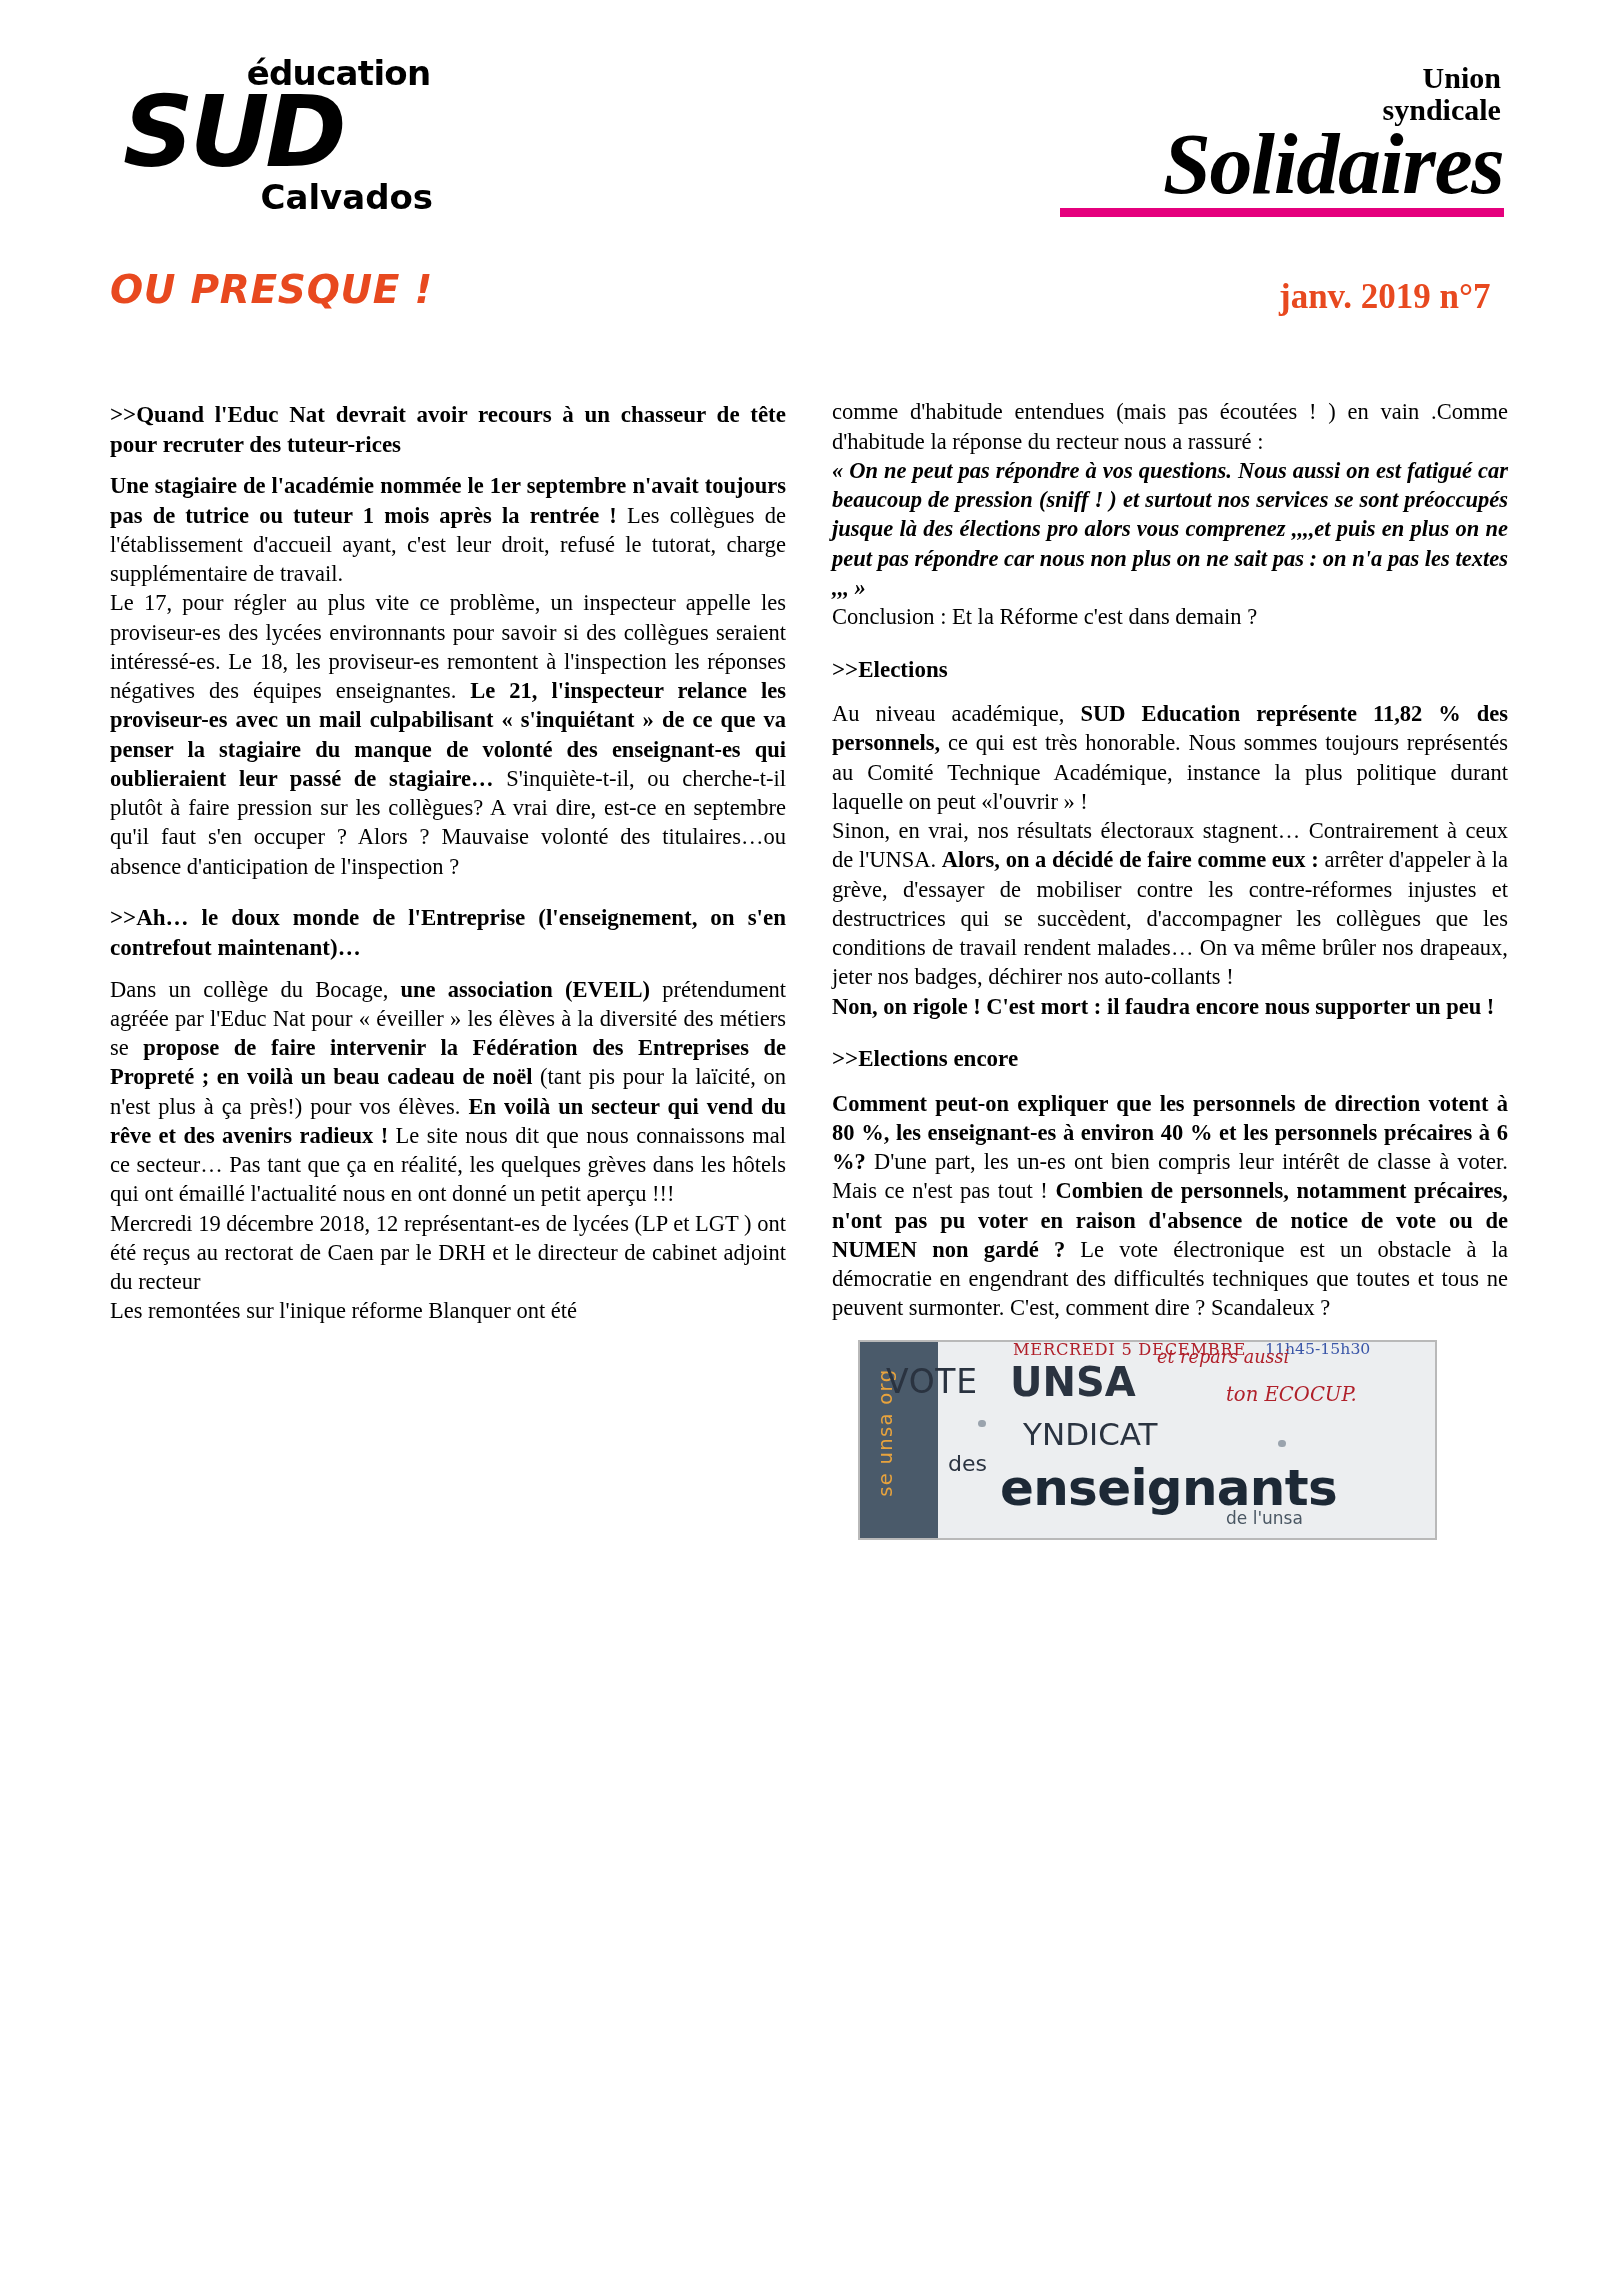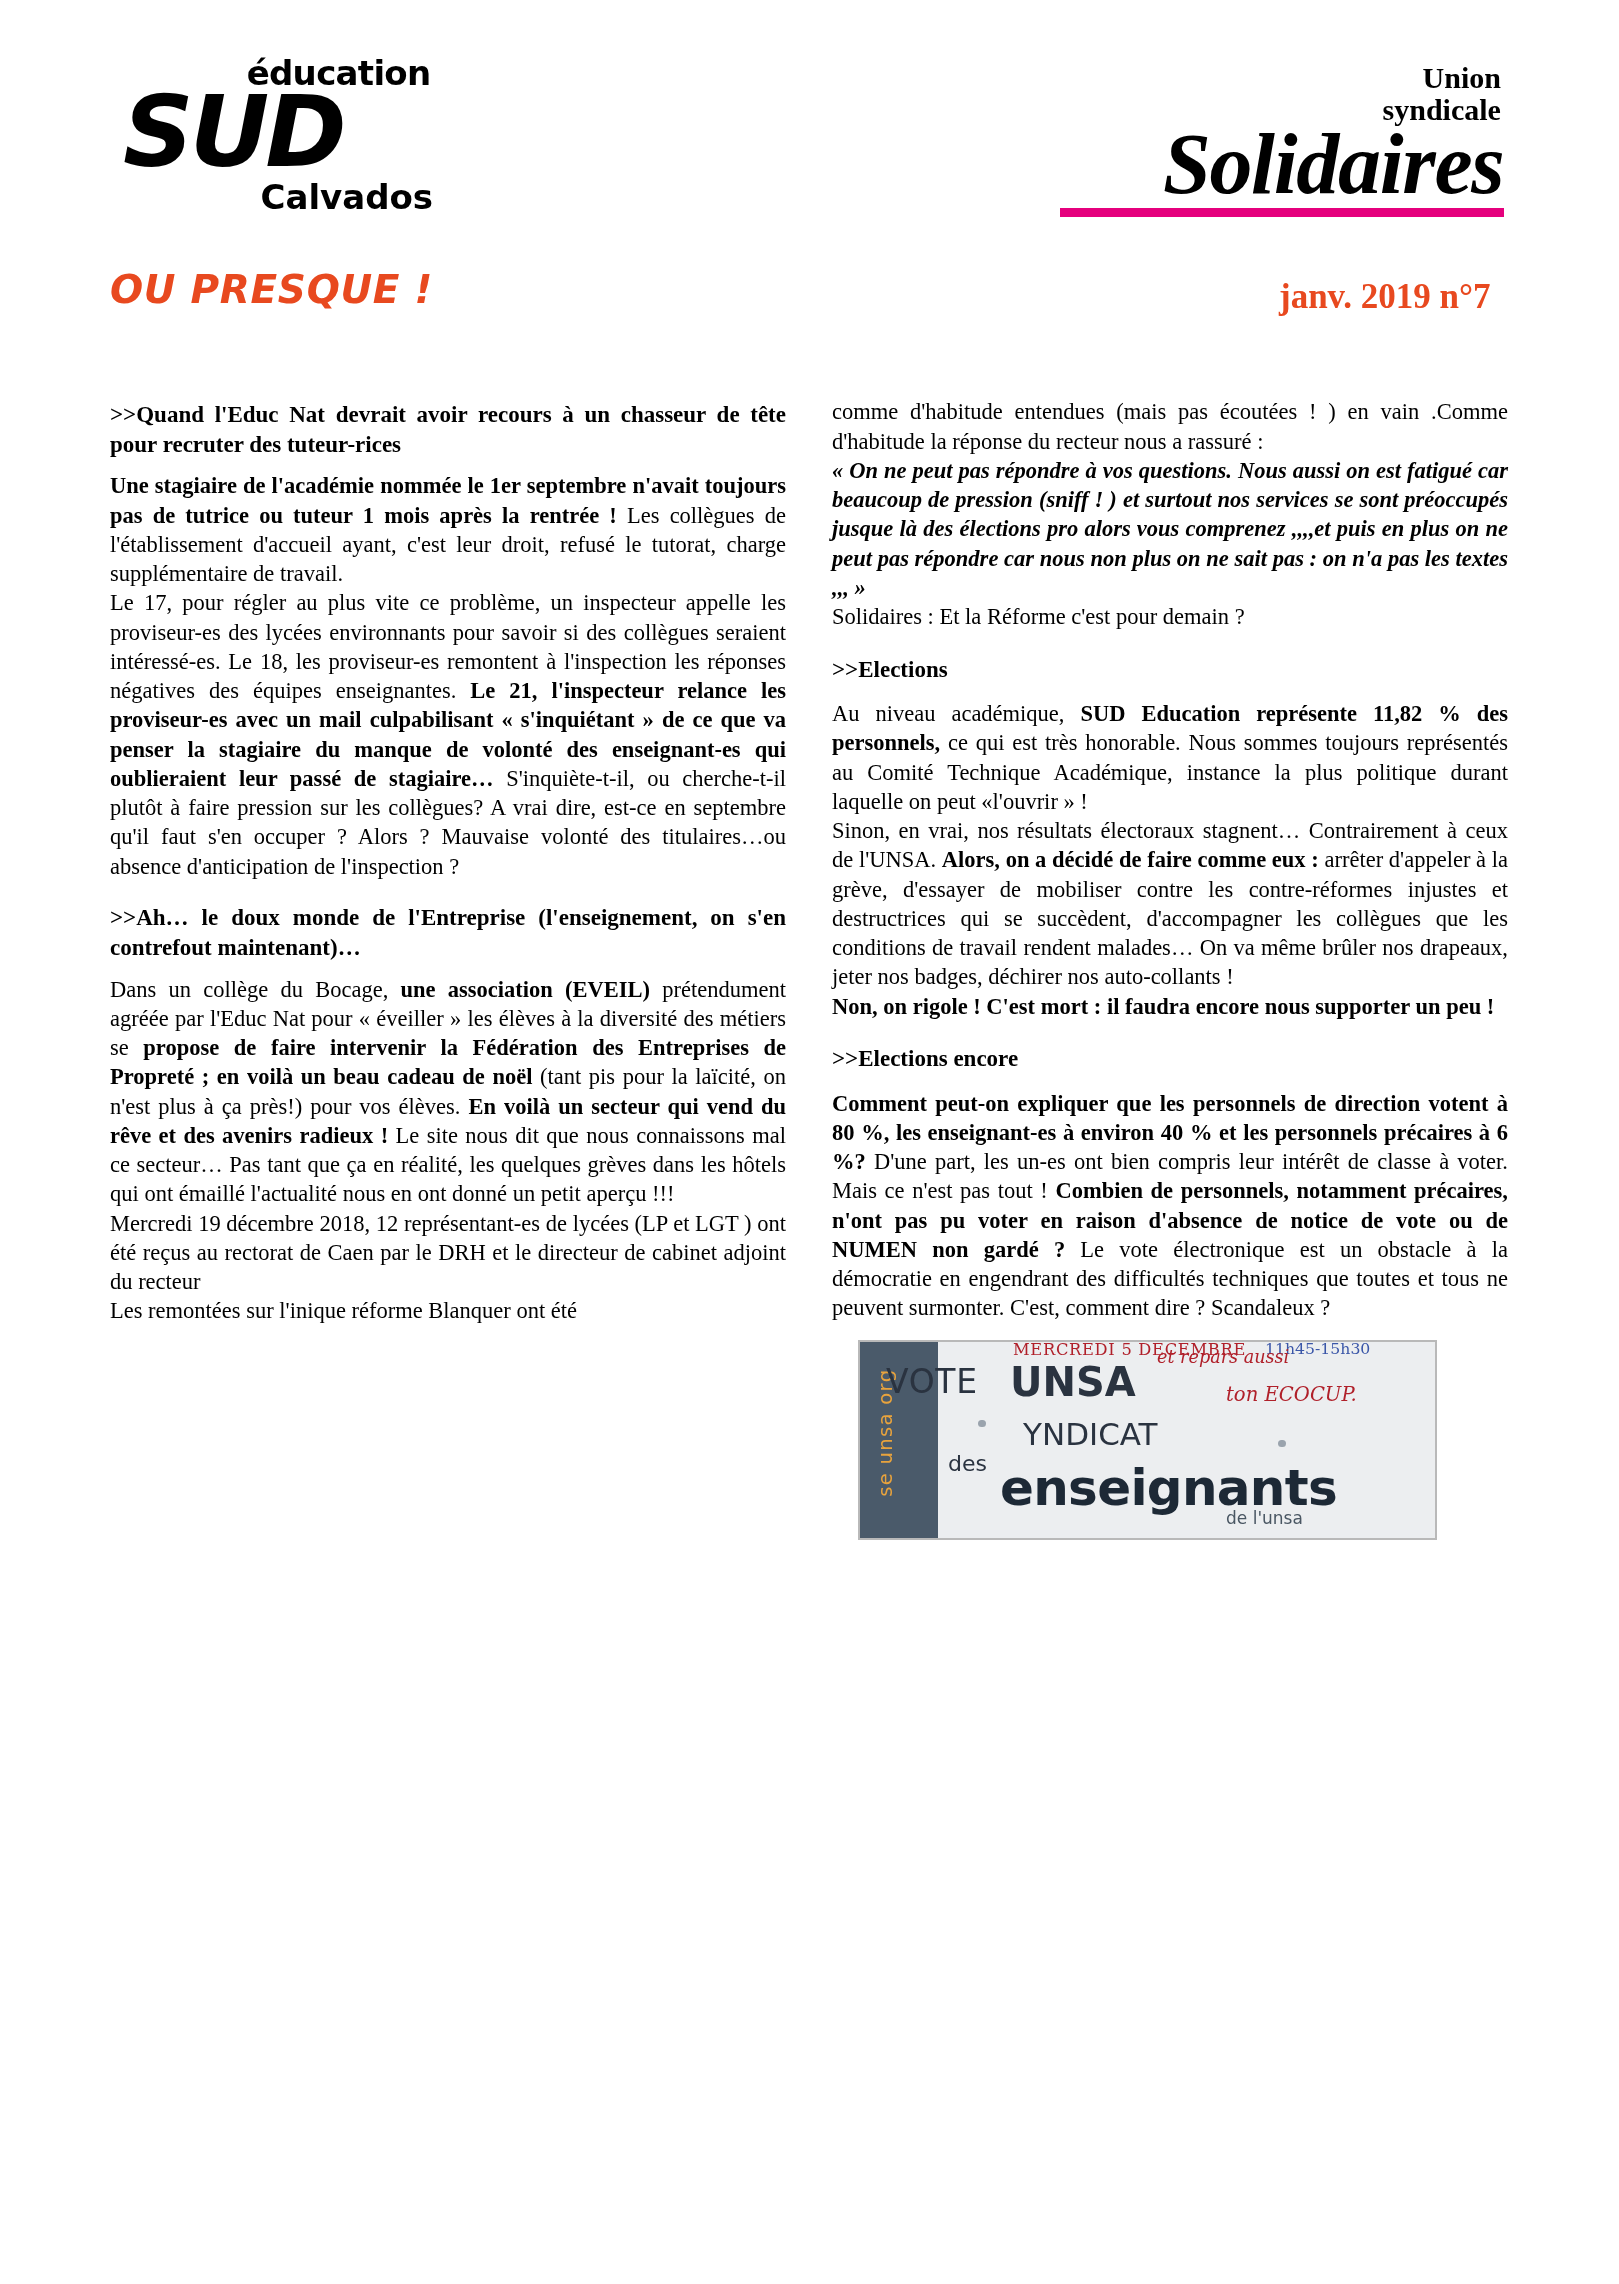--- a/index.html
+++ b/index.html
@@ -340,21 +340,21 @@
 
       <p class="para">
         <span>comme d'habitude entendues (mais pas écoutées ! ) en vain .Comme d'habitude la réponse du recteur nous a rassuré :</span>
       </p>
 
       <p class="para">
         <span class="bi">« On ne peut pas répondre à vos questions. Nous aussi on est fatigué car beaucoup de pression (sniff ! ) et surtout nos services se sont préoccupés jusque là des élections pro alors vous comprenez ,,,,et puis en plus on ne peut pas répondre car nous non plus on ne sait pas : on n'a pas les textes ,,, »</span>
       </p>
 
       <p class="para">
-        <span>Solidaires : Et la Réforme c'est pour demain ?</span>
+        <span>Conclusion : Et la Réforme c'est dans demain ?</span>
       </p>
 
       <div class="sec-head-plain">&gt;&gt;Elections</div>
 
       <p class="para">
         <span>Au niveau académique, </span><b>SUD Education représente 11,82 % des personnels,</b><span> ce qui est très honorable. Nous sommes toujours représentés au Comité Technique Académique, instance la plus politique durant laquelle on peut «l'ouvrir » !</span>
       </p>
 
       <p class="para">
         <span>Sinon, en vrai, nos résultats électoraux stagnent… Contrairement à ceux de  l'UNSA. </span><b>Alors, on a décidé de faire comme eux :</b><span> arrêter d'appeler à la grève, d'essayer de mobiliser contre les contre-réformes injustes et destructrices qui se succèdent, d'accompagner les collègues que les conditions de travail rendent malades… On va même brûler nos drapeaux, jeter nos badges, déchirer nos auto-collants !</span>

